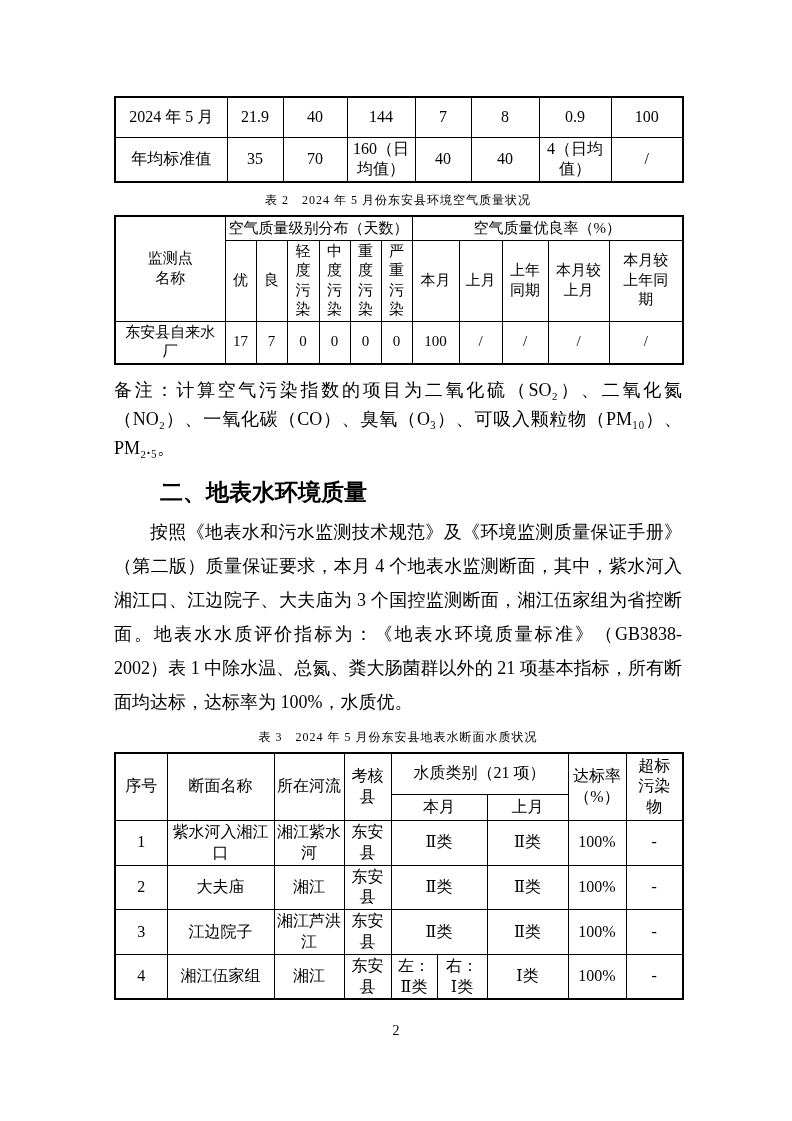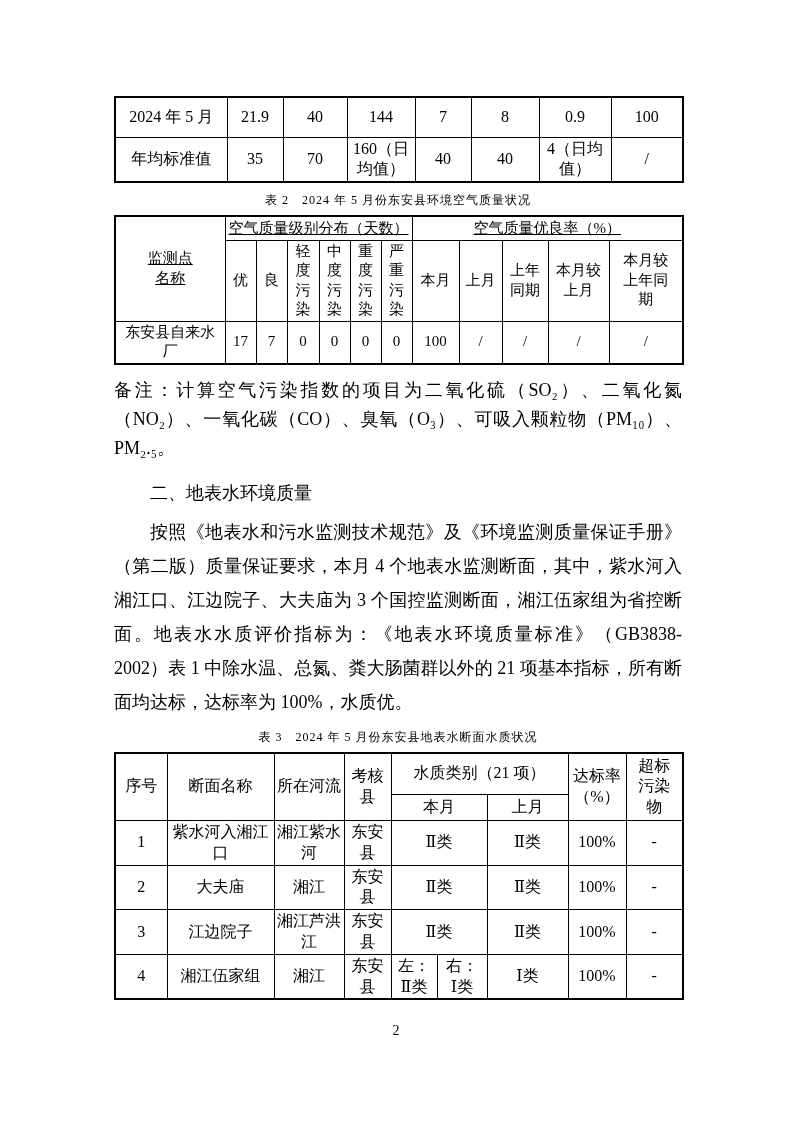--- a/index.html
+++ b/index.html
@@ -38,33 +38,33 @@
   .t1 tr.r1 td { height: 40px; }
   .t1 tr.r2 td { height: 42px; }
 
   .caption {
     text-align: center;
     font-size: 12px;
     margin: 9px 0 6px 0;
     letter-spacing: 1px;
   }
   .t2 { font-size: 15px; }
-  .t2 tr.hr1 td { height: 24px; text-decoration: underline; }
+  .t2 tr.hr1 td { height: 24px; }
   .t2 tr.hr2 td { height: 60px; }
   .t2 tr.dr  td { height: 42px; }
 
   .note {
     font-size: 18px;
     line-height: 29px;
     margin: 11px 0 0 0;
     text-align: justify;
   }
   .heading {
-    font-size: 18px;
-    font-weight: normal;
+    font-size: 23px;
+    font-weight: bold;
     margin: 16px 0 0 0;
     text-indent: 2em;
     line-height: 28px;
   }
   .para {
     font-size: 18px;
     line-height: 34px;
     margin: 8px 0 0 0;
     text-indent: 2em;
     text-align: justify;

